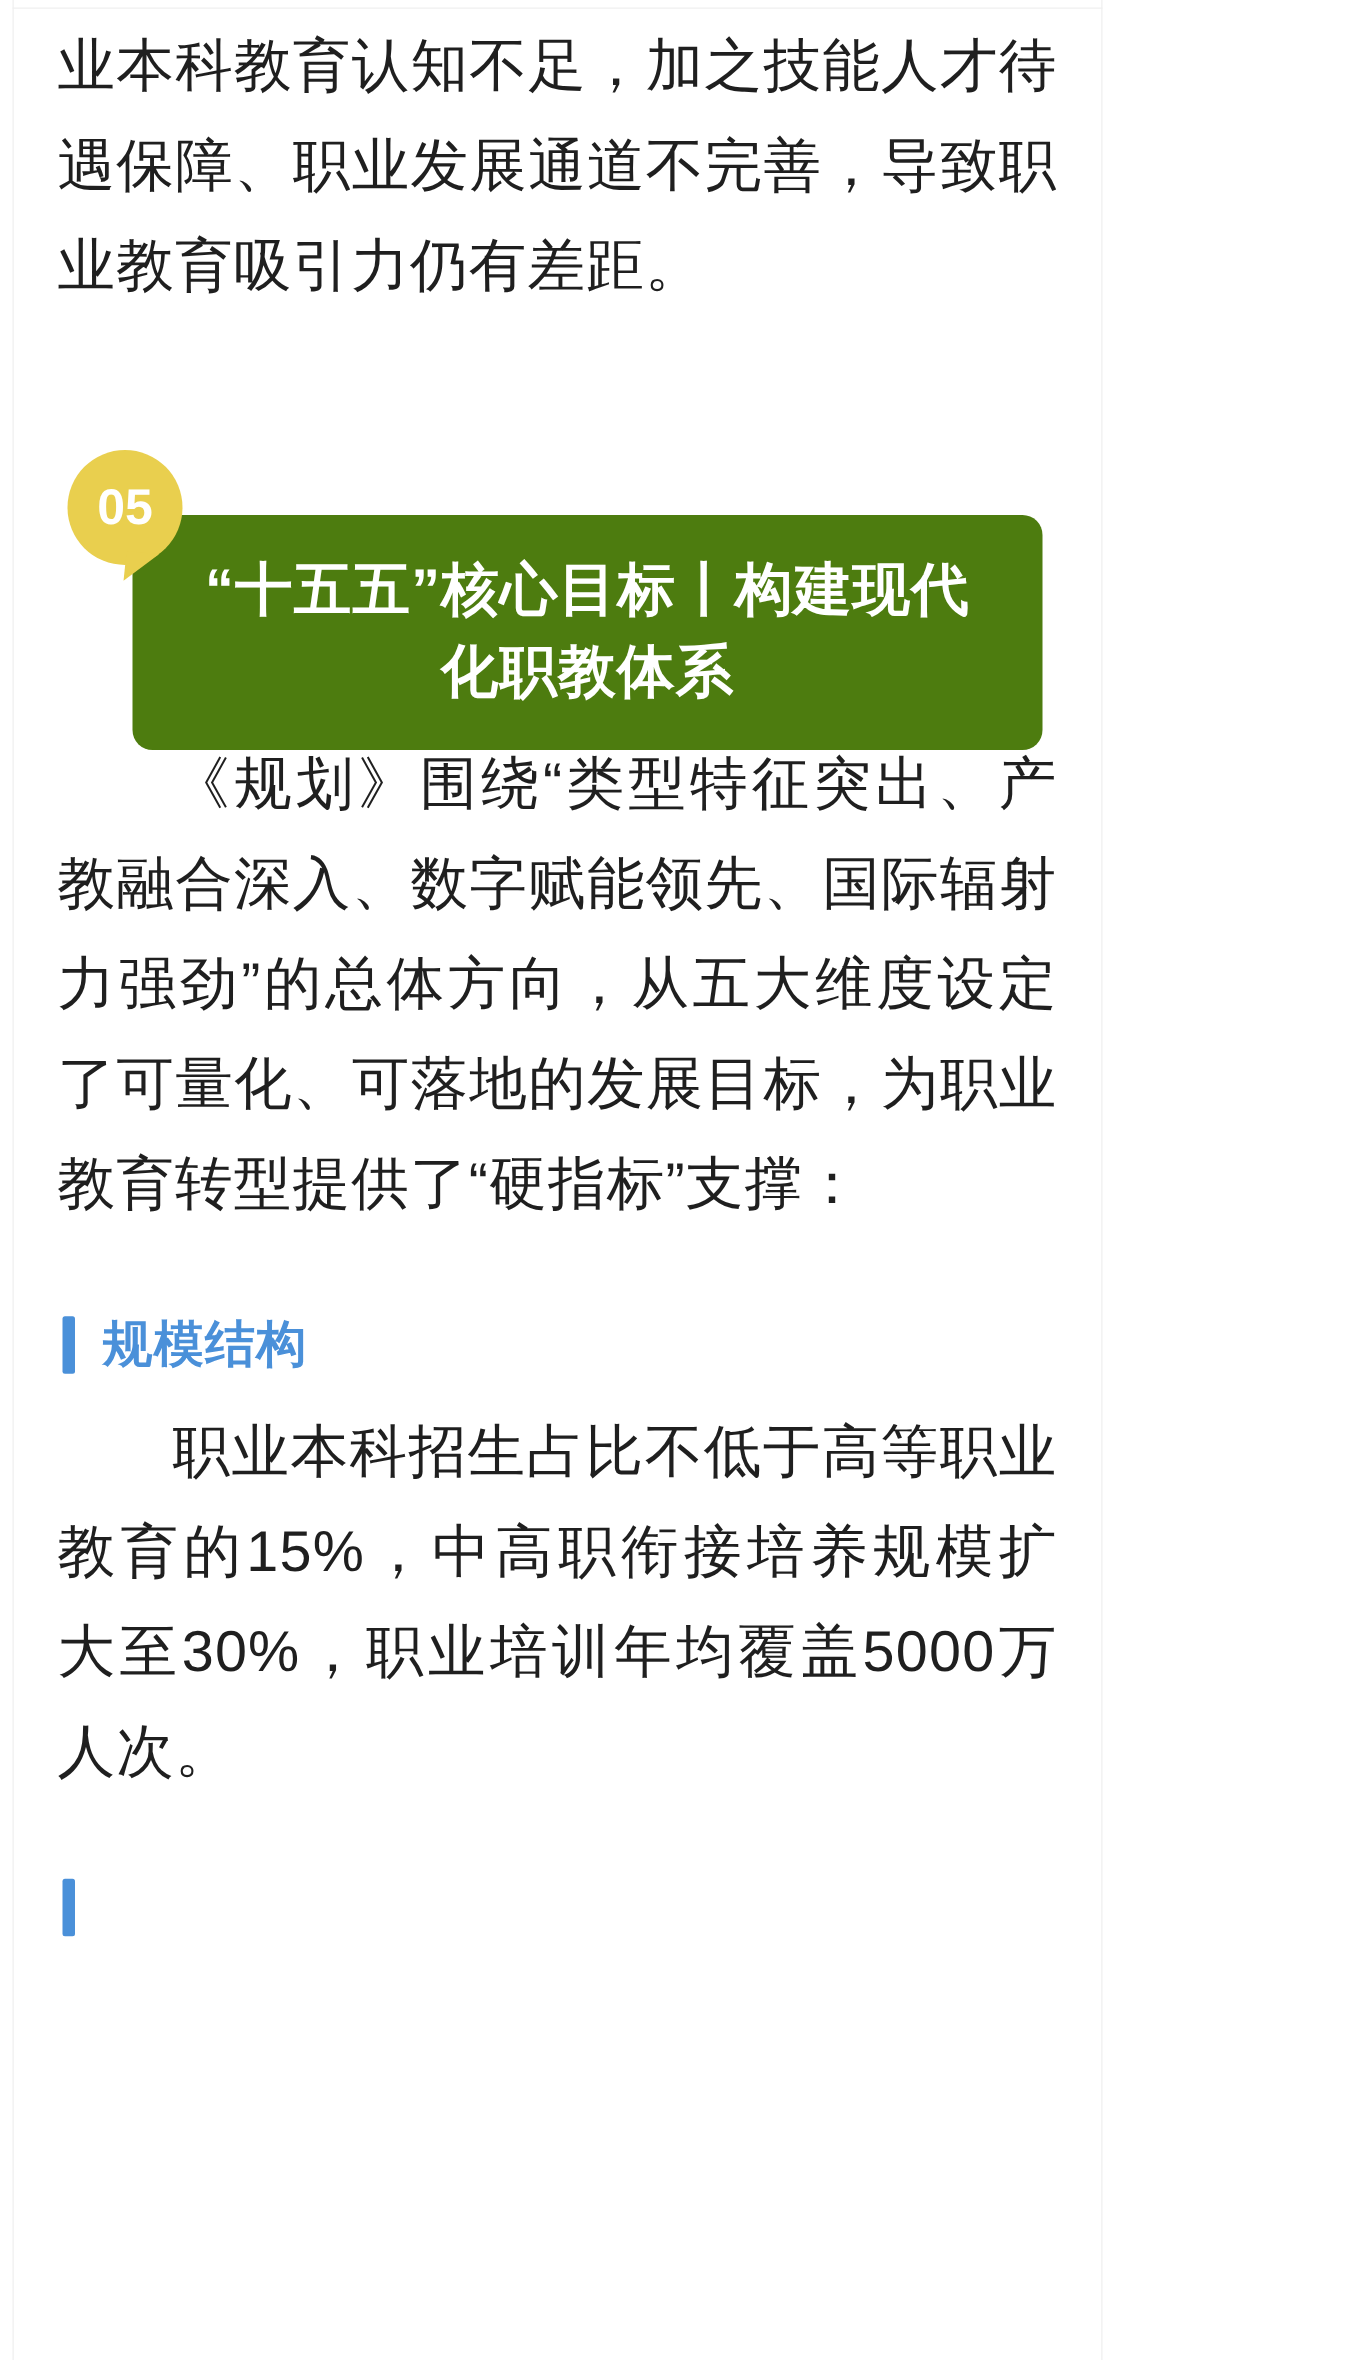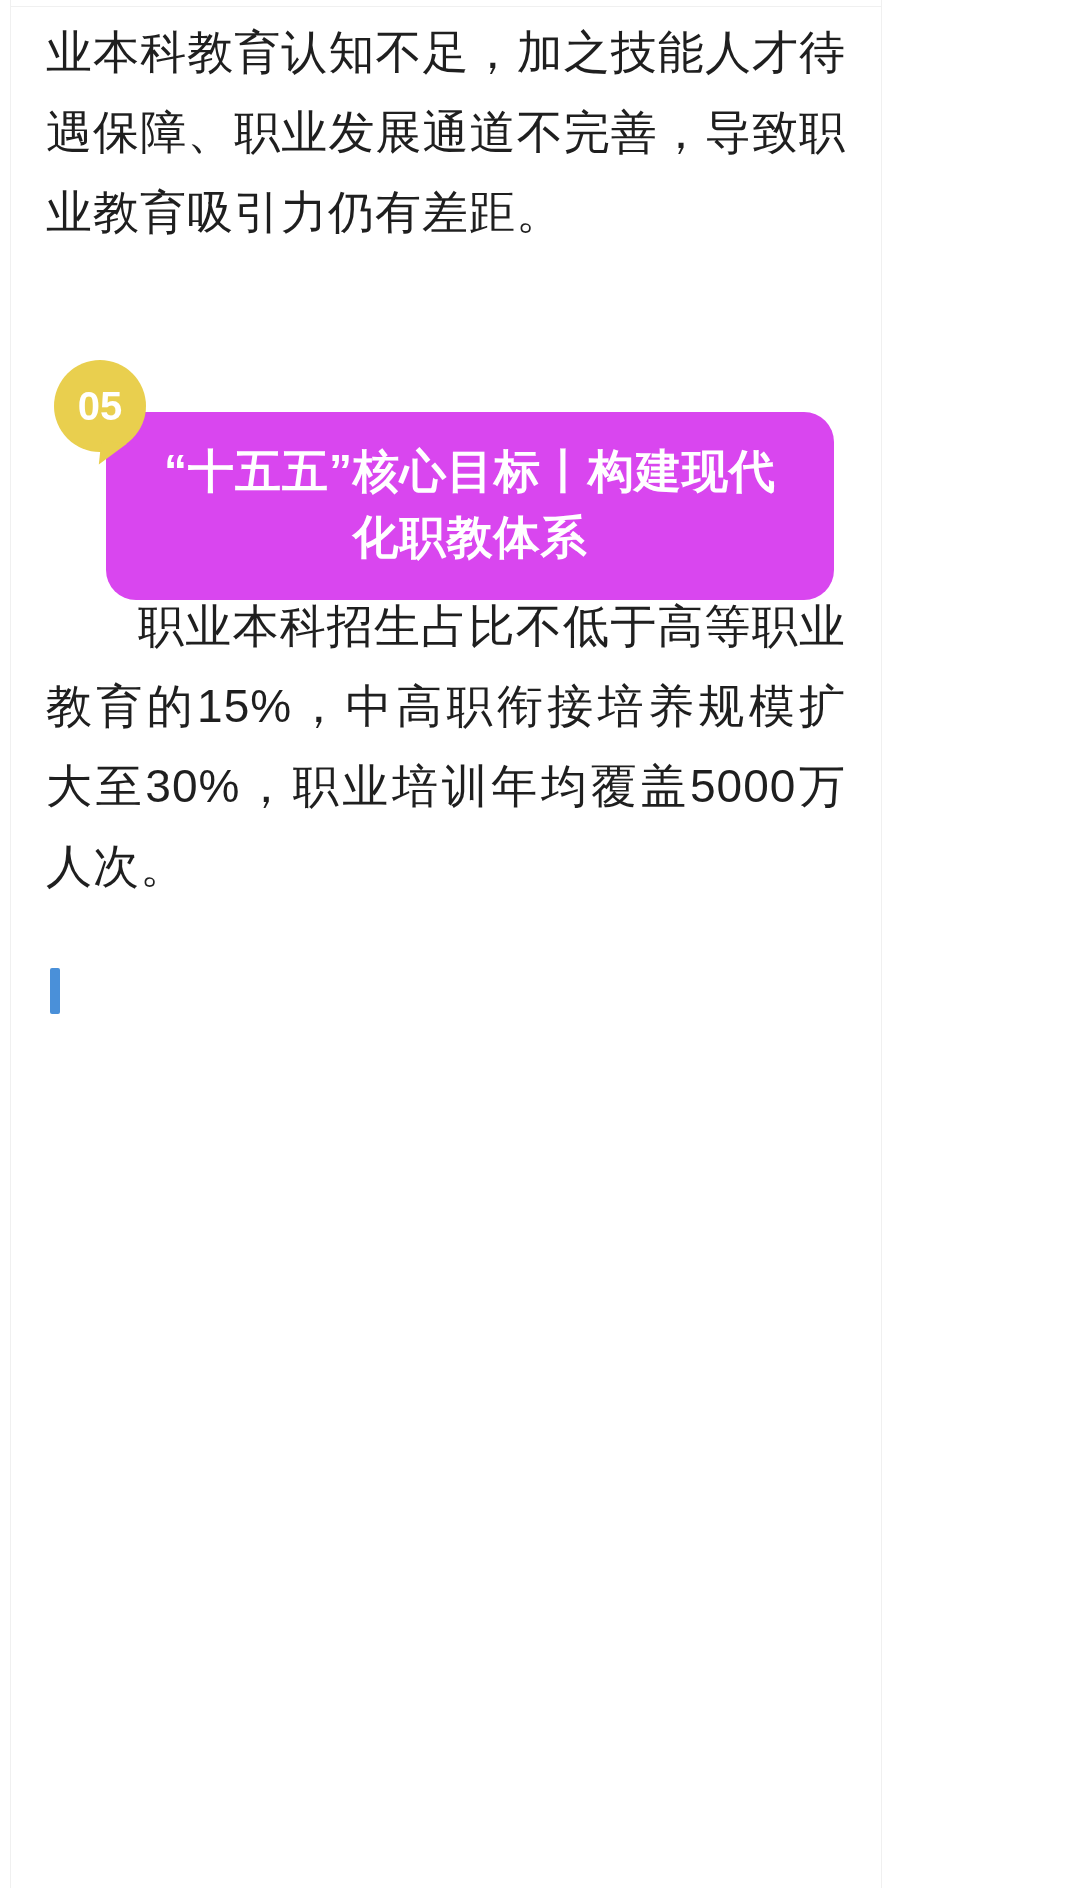--- a/index.html
+++ b/index.html
@@ -96,22 +96,22 @@
     border-left: 0 solid transparent;
     border-right: 26px solid transparent;
     border-top: 24px solid #e9cf4e;
     transform: rotate(6deg);
   }
   .section-title-box {
     position: absolute;
     left: 60px;
     right: 12px;
     top: 52px;
-    background: #d946ef;
-    border-radius: 30px;
+    background: #4d7c0f;
+    border-radius: 16px;
     padding: 26px 40px 30px 40px;
     box-sizing: border-box;
     min-height: 130px;
     display: flex;
     align-items: center;
     justify-content: center;
   }
   .section-title {
     color: #ffffff;
     font-size: 46px;
@@ -156,21 +156,26 @@
 
     <p class="para para-top">业本科教育认知不足，加之技能人才待遇保障、职业发展通道不完善，导致职业教育吸引力仍有差距。</p>
 
     <div class="section-head">
       <div class="section-badge">05</div>
       <div class="section-title-box">
         <div class="section-title">“十五五”核心目标丨构建现代化职教体系</div>
       </div>
     </div>
 
+    <p class="para indent">《规划》围绕“类型特征突出、产教融合深入、数字赋能领先、国际辐射力强劲”的总体方向，从五大维度设定了可量化、可落地的发展目标，为职业教育转型提供了“硬指标”支撑：</p>
 
+    <div class="sub-head">
+      <span class="sub-bar"></span>
+      <span class="sub-title">规模结构</span>
+    </div>
     <p class="para indent">职业本科招生占比不低于高等职业教育的15%，中高职衔接培养规模扩大至30%，职业培训年均覆盖5000万人次。</p>
 
     <div class="sub-head">
       <span class="sub-bar"></span>
     </div>
 
   </div>
 </div>
 
 </body></html>

